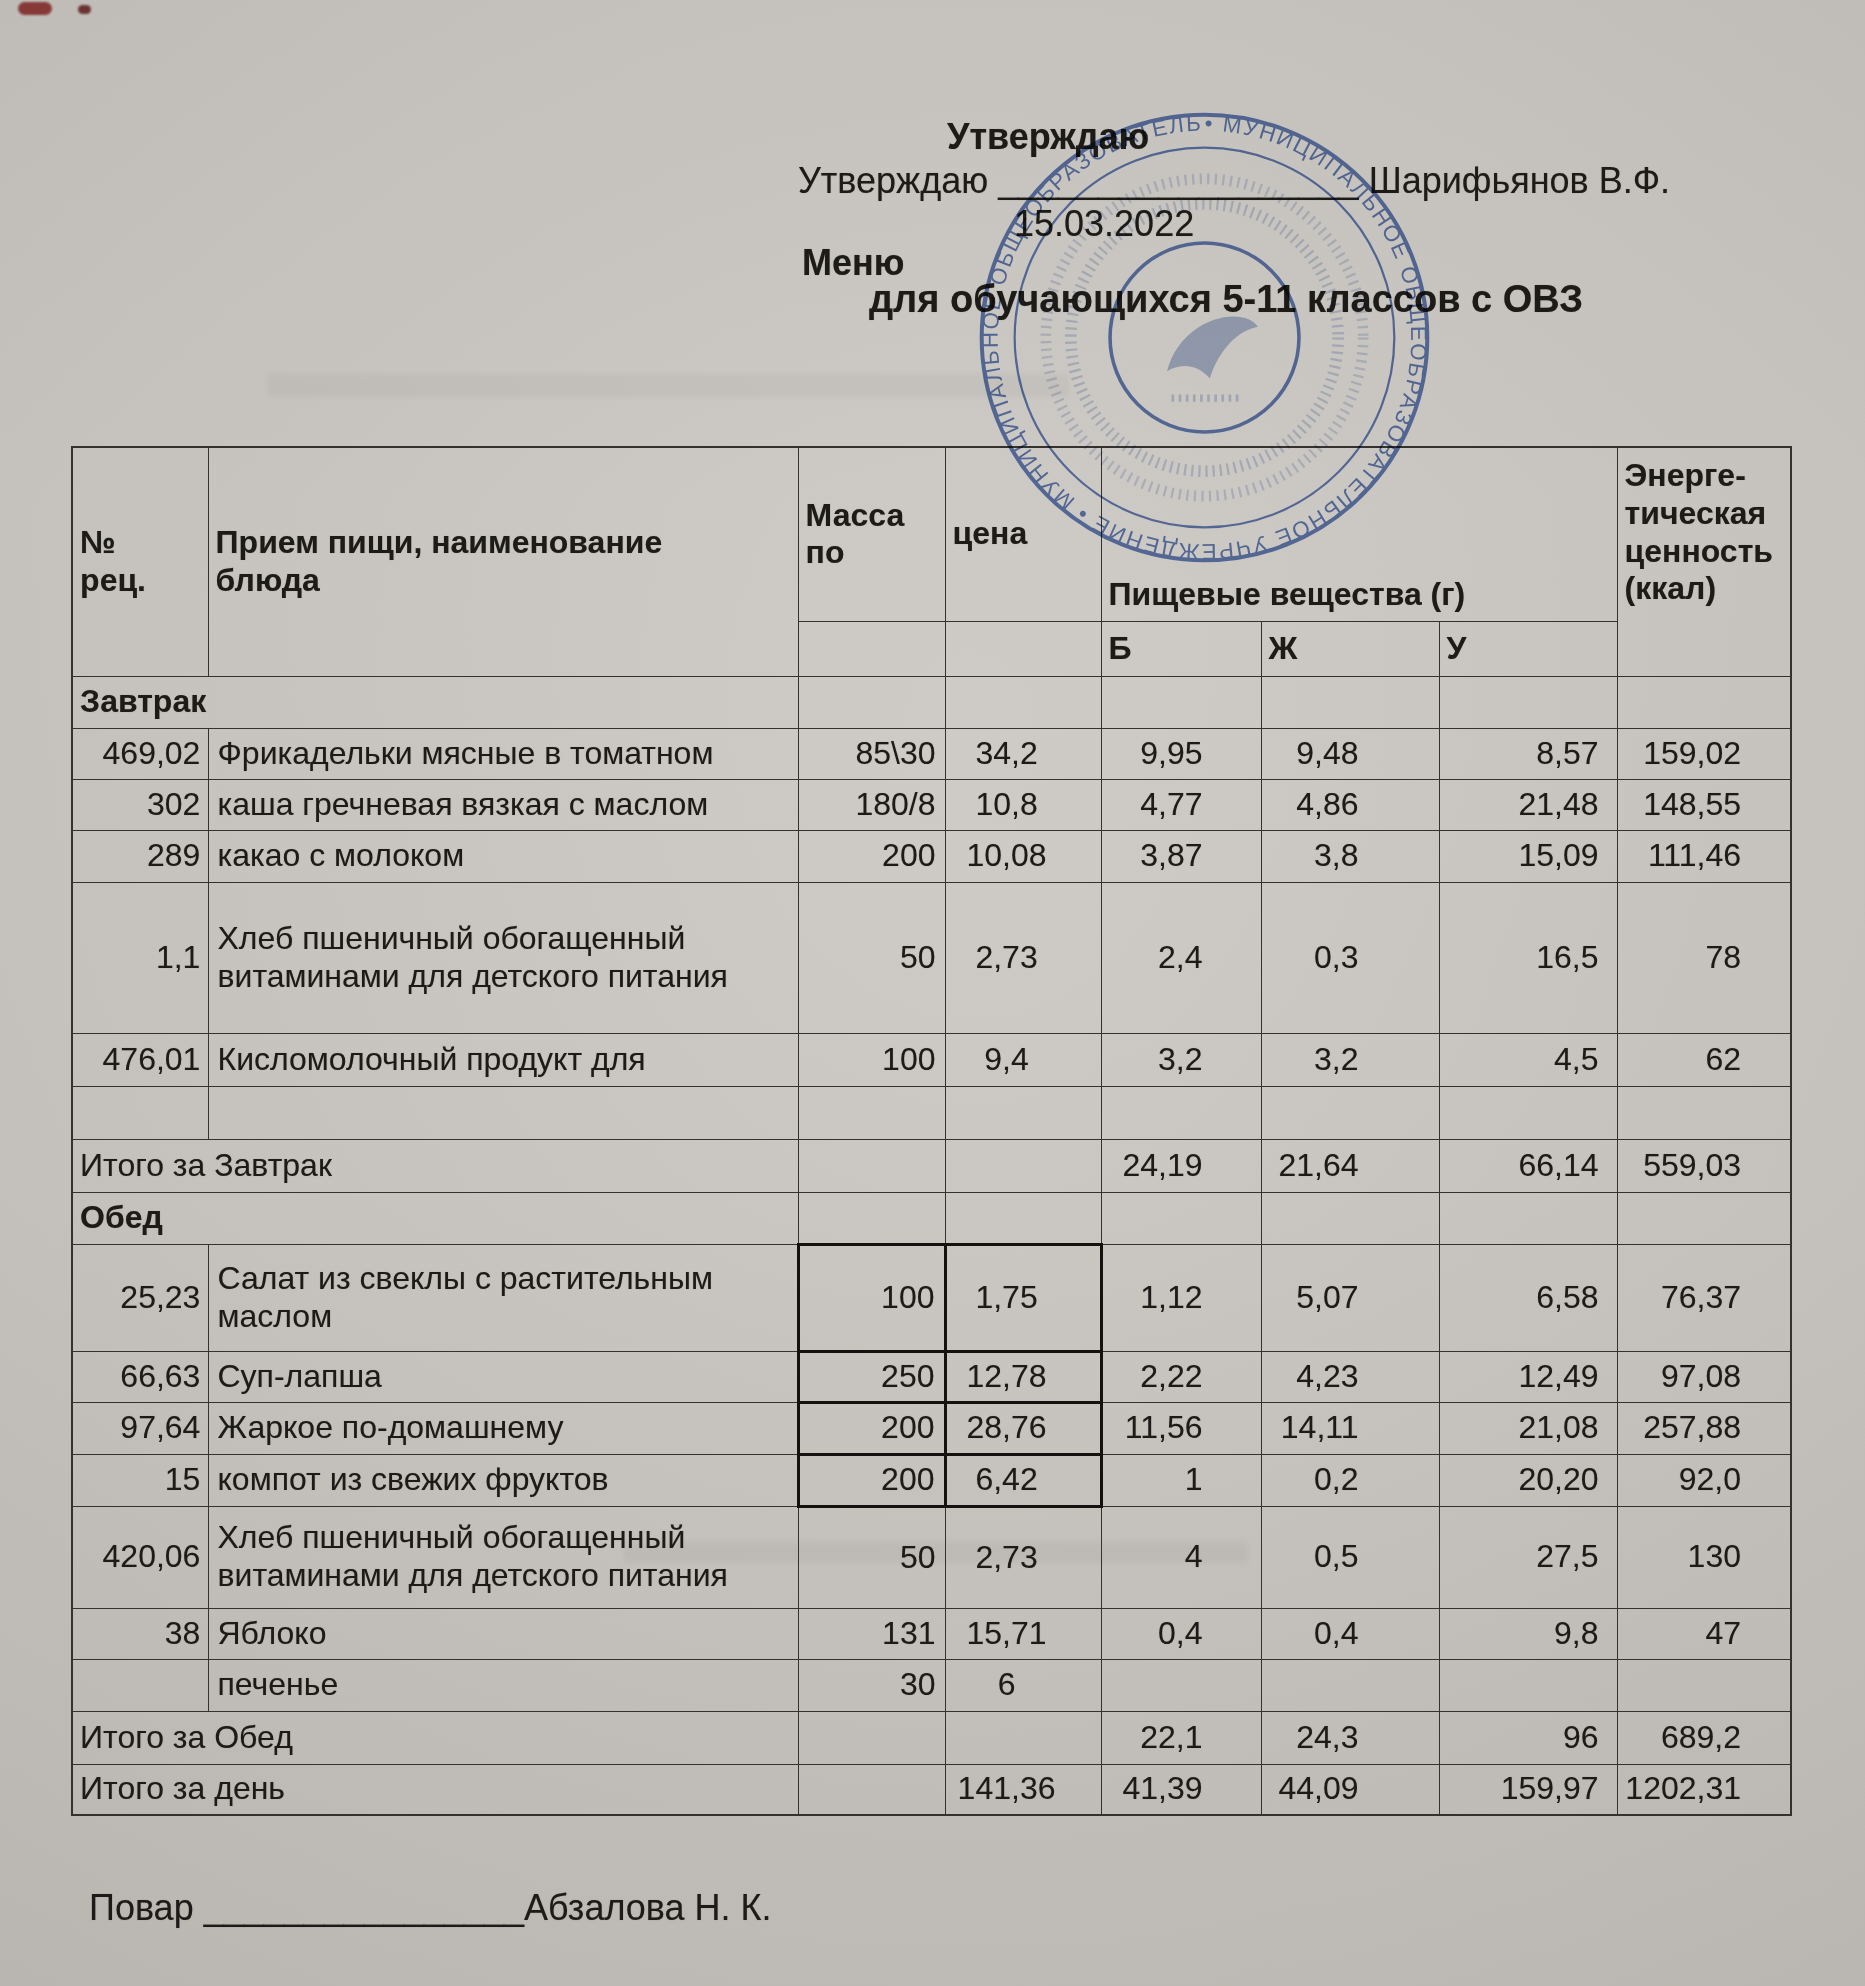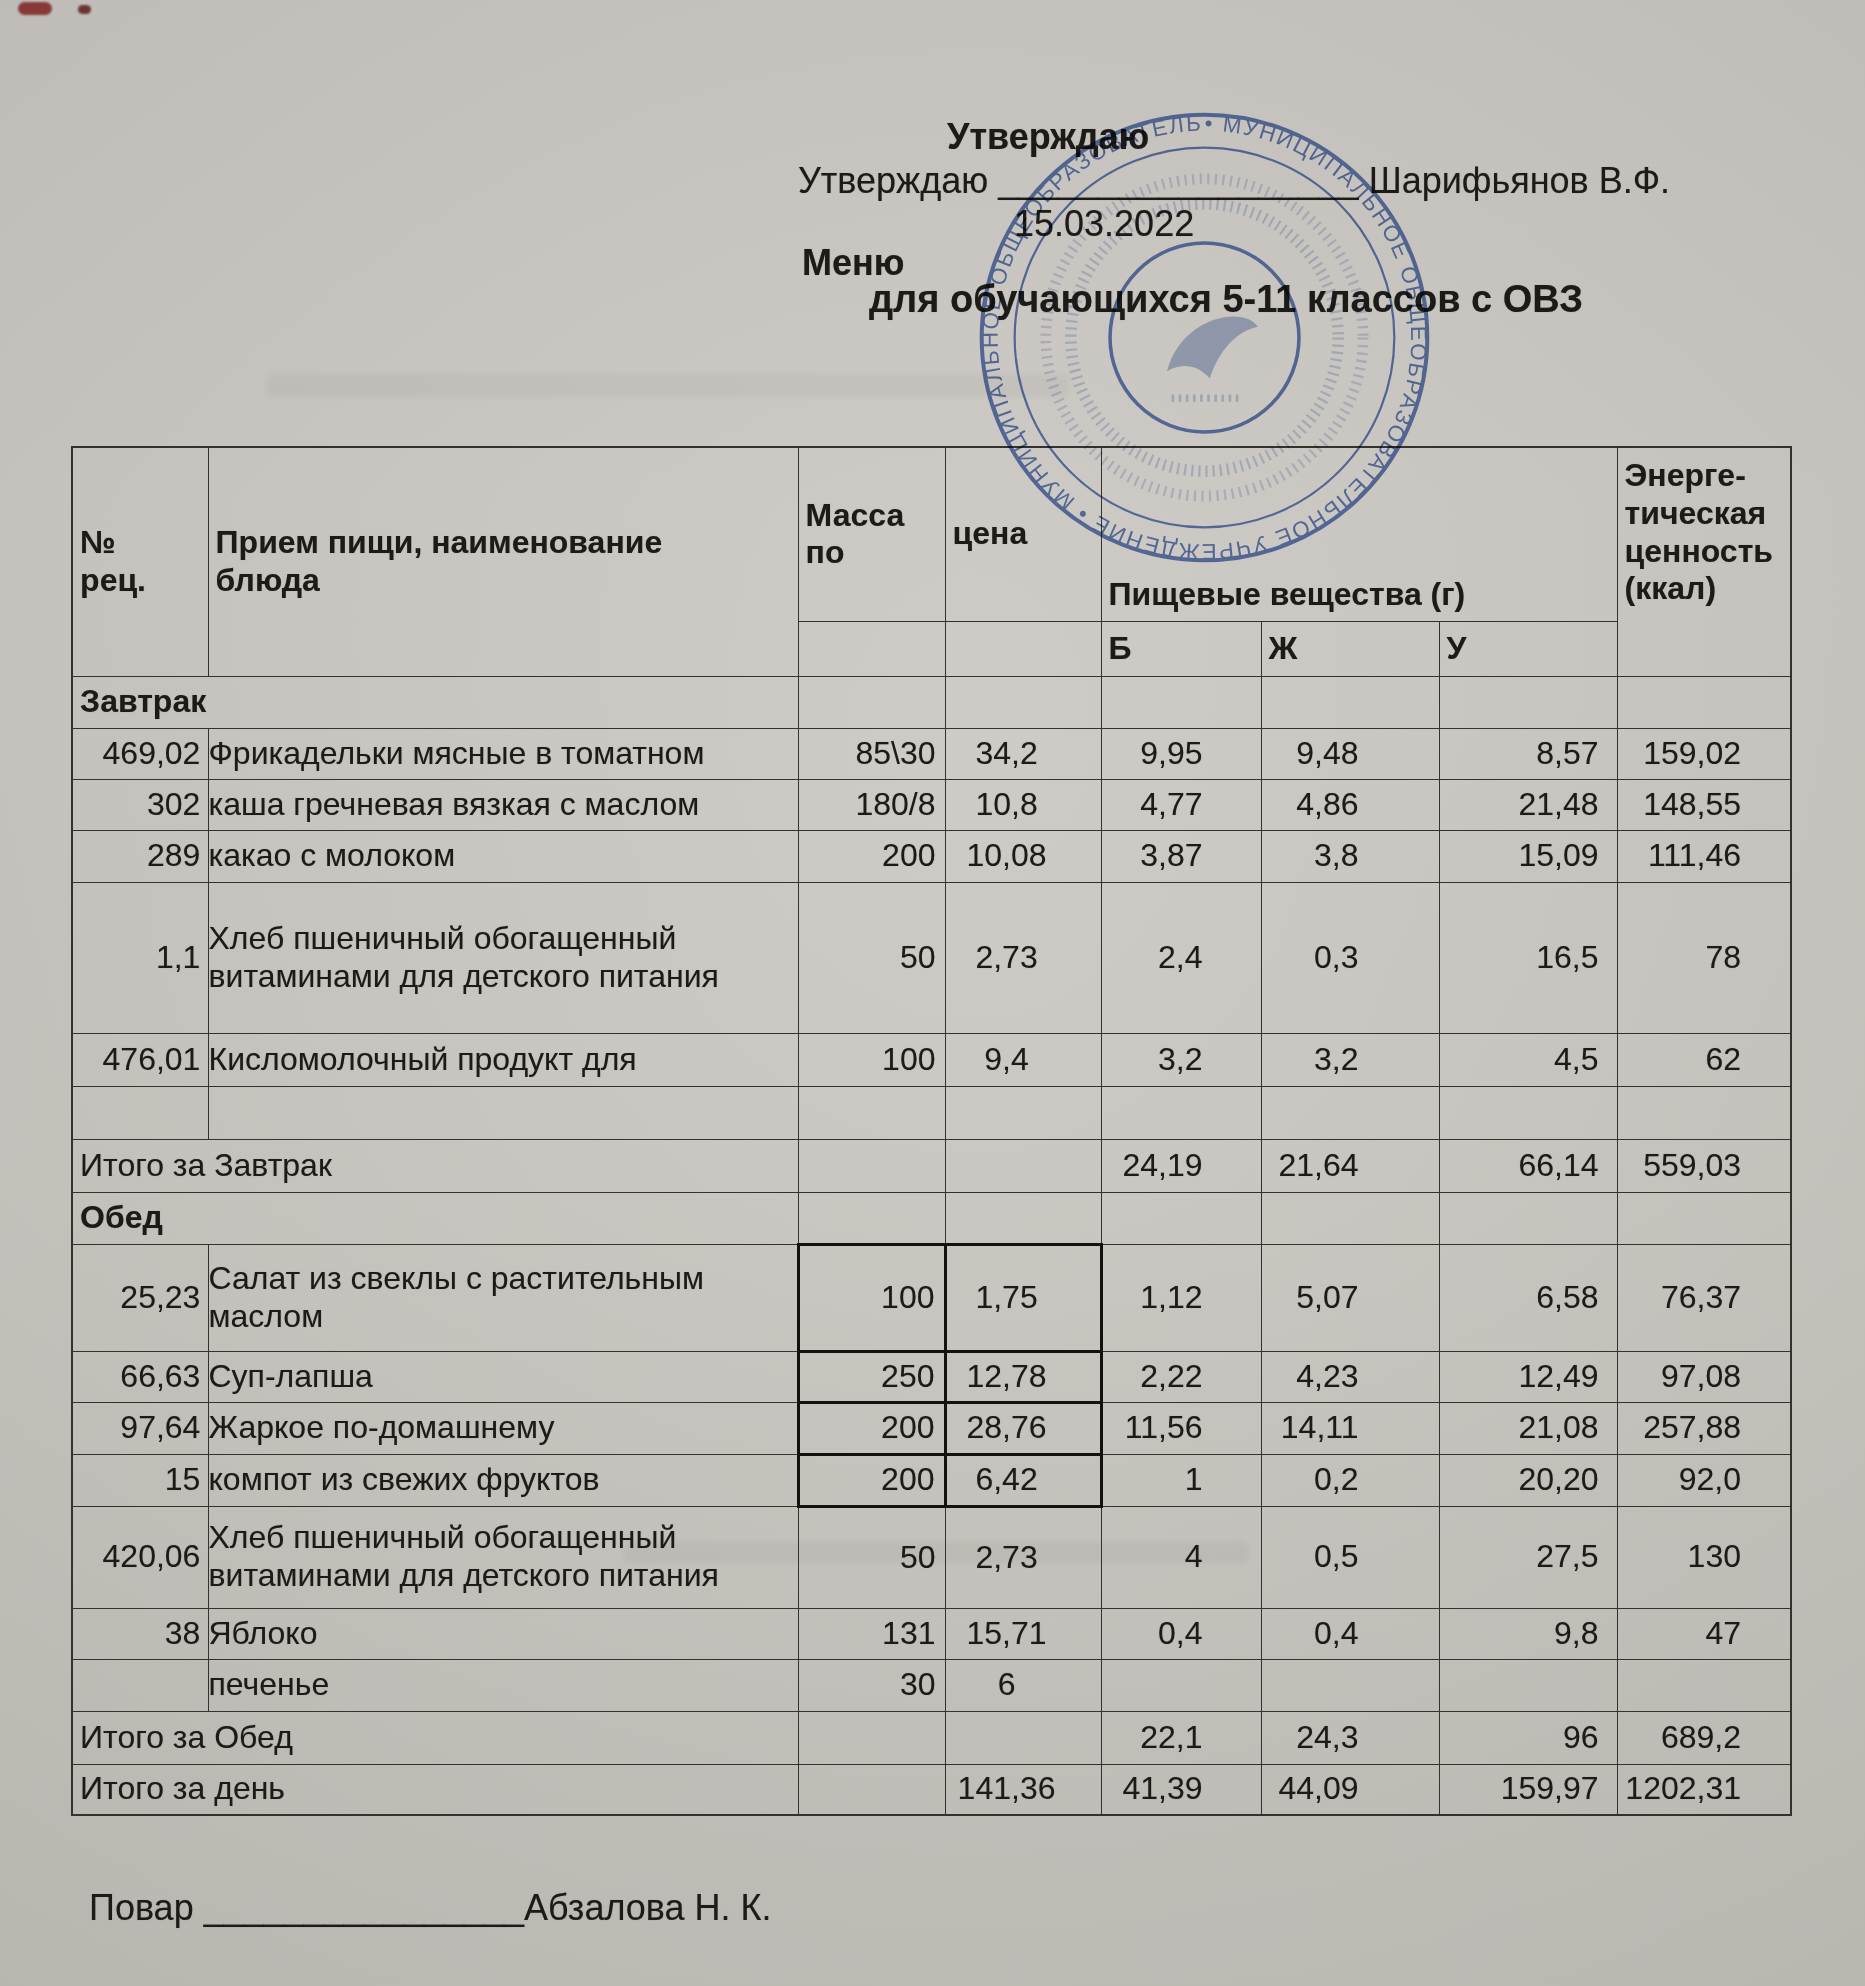--- a/index.html
+++ b/index.html
@@ -46,21 +46,21 @@
   th{font-weight:600;text-align:left;}
   .h-num,.h-energy,.h-dish{white-space:pre-line;}
   .h-num{vertical-align:middle;}
   .h-dish{vertical-align:middle;}
   .h-mass,.h-price{vertical-align:middle;}
   .h-nutr{vertical-align:bottom;padding-bottom:7.1px;}
   .h-energy{vertical-align:top;padding-top:9px;}
   .h-sub{height:55px;}
 
   td.c-num{text-align:right;padding-right:7.1px;}
-  td.c-name{text-align:left;padding-left:0;}
+  td.c-name{text-align:left;padding-left:9px;}
   td.c-label{text-align:left;padding-left:7.1px;}
   td.c-mass{text-align:right;padding-right:9px;}
   td.c-price{text-align:center;padding-right:40px;}
   td.c-b{text-align:right;padding-right:58px;}
   td.c-zh{text-align:right;padding-right:80px;}
   td.c-u{text-align:right;padding-right:18px;}
   td.c-kcal{text-align:right;padding-right:49px;}
 
   tr.section td.c-label{font-weight:700;}
   tr.boxed td.c-mass, tr.boxed td.c-price{border:3.6px solid #14120f;}

